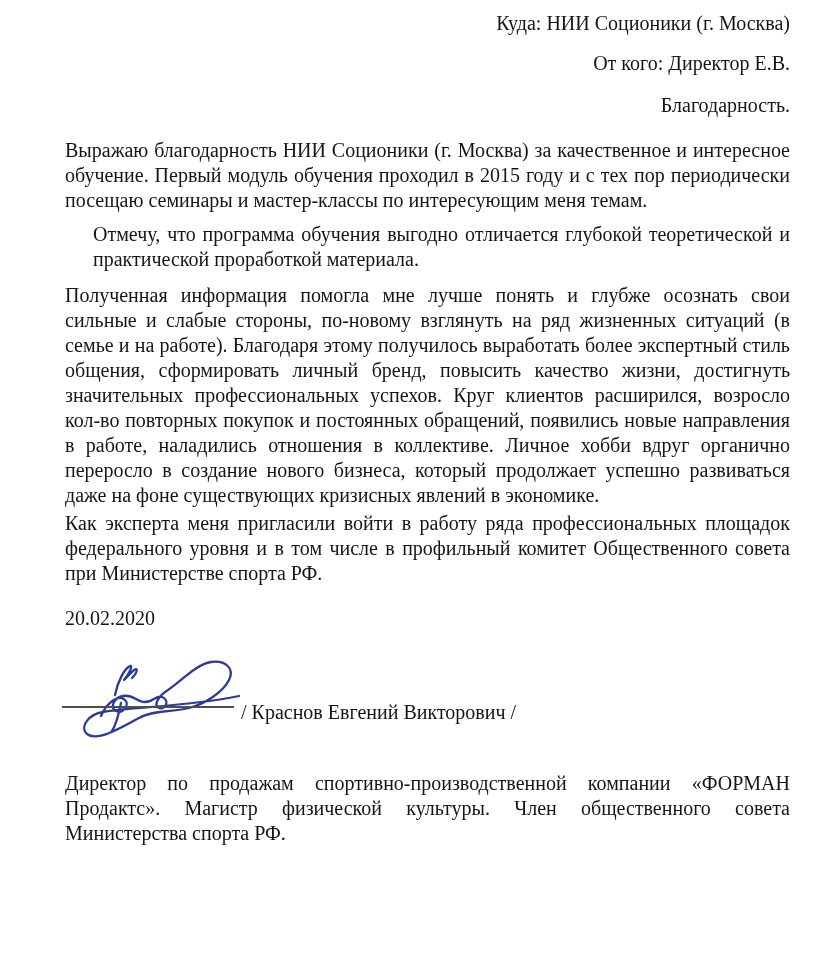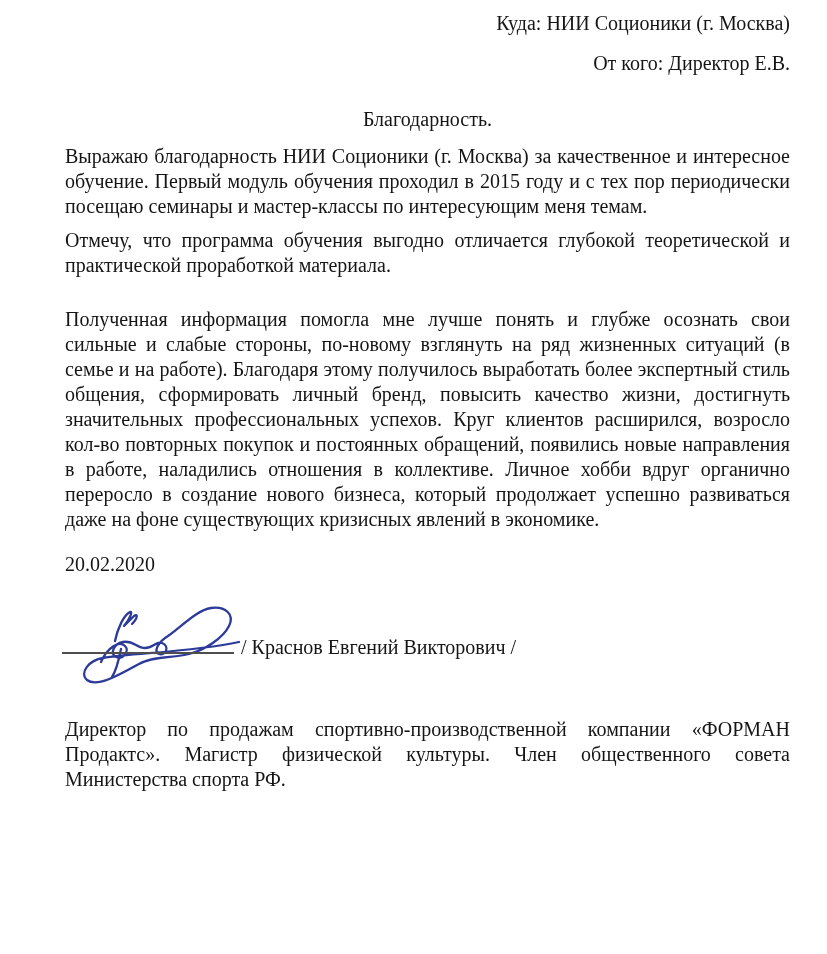--- a/index.html
+++ b/index.html
@@ -21,32 +21,32 @@
   }
   .doc-header {
     text-align: right;
   }
   .hdr-line {
     line-height: 26px;
     margin-bottom: 14px;
     white-space: nowrap;
   }
   .doc-title {
-    text-align: center;
-    margin-top: 30px;
+    text-align: right;
+    margin-top: 16px;
     line-height: 26px;
   }
   .para {
     text-align: justify;
     line-height: 25px;
     margin: 0;
   }
-  .p1 { margin-top: 12px; }
-  .p2 { margin-top: 9px; }
-  .p3 { margin-top: 29px; }
+  .p1 { margin-top: 20px; }
+  .p2 { margin-top: 9px; margin-left: 28px; }
+  .p3 { margin-top: 11px; }
   .p4 { margin-top: 3px; }
   .p5 { margin-top: 10px; }
   .doc-date {
     margin-top: 20px;
     line-height: 25px;
   }
   .sig-row {
     position: relative;
     margin-top: 22px;
     height: 96px;
@@ -63,21 +63,21 @@
     position: absolute;
     left: -3px;
     top: 53px;
     width: 172px;
     height: 0;
     border-bottom: 2px solid #4e4e4e;
   }
   .sig-name {
     position: absolute;
     left: 176px;
-    top: 36px;
+    top: 47px;
     line-height: 25px;
     white-space: nowrap;
   }
   .footer-para {
     margin-top: 22px;
   }
 </style>
 </head>
 <body>
 
@@ -86,20 +86,21 @@
   <div class="doc-header">
     <div class="hdr-line">Куда: НИИ Соционики (г. Москва)</div>
     <div class="hdr-line">От кого: Директор Е.В.</div>
   </div>
 
   <div class="doc-title">Благодарность.</div>
 
   <p class="para p1">Выражаю благодарность НИИ Соционики (г. Москва) за качественное и интересное обучение. Первый модуль обучения проходил в 2015 году и с тех пор периодически посещаю семинары и мастер-классы по интересующим меня темам.</p>
   <p class="para p2">Отмечу, что программа обучения выгодно отличается глубокой теоретической и практической проработкой материала.</p>
   <p class="para p3">Полученная информация помогла мне лучше понять и глубже осознать свои сильные и слабые стороны, по-новому взглянуть на ряд жизненных ситуаций (в семье и на работе). Благодаря этому получилось выработать более экспертный стиль общения, сформировать личный бренд, повысить качество жизни, достигнуть значительных профессиональных успехов. Круг клиентов расширился, возросло кол-во повторных покупок и постоянных обращений, появились новые направления в работе, наладились отношения в коллективе. Личное хобби вдруг органично переросло в создание нового бизнеса, который продолжает успешно развиваться даже на фоне существующих кризисных явлений в экономике.</p>
+  <p class="para p4">Как эксперта меня пригласили войти в работу ряда профессиональных площадок федерального уровня и в том числе в профильный комитет Общественного совета при Министерстве спорта РФ.</p>
 
   <div class="doc-date">20.02.2020</div>
 
   <div class="sig-row">
     <svg class="sig-ink" viewBox="0 0 200 110" xmlns="http://www.w3.org/2000/svg" fill="none" stroke="#2c3a99" stroke-width="2.3" stroke-linecap="round" stroke-linejoin="round">
       <path d="M63 42 C66 28 72 16 78 13 C81 12 78 20 72 27 L82 17 C86 14 86 19 80 25"></path>
       <path d="M69 50 C67 60 64 72 60 78"></path>
       <path d="M49 63 C55 49 67 41 73 47 C78 52 71 61 64 58 C58 55 61 45 71 43 C81 41 85 49 93 49 C101 49 104 42 110 44 C118 47 114 57 107 55 C101 53 106 43 116 37 C129 28 145 11 159 9 C173 7 183 15 177 27 C171 39 153 51 137 55 C121 59 101 57 87 65 C69 75 45 89 35 81 C27 74 37 61 51 59 C81 54 141 53 187 43"></path>
     </svg>
     <div class="sig-line"></div>

